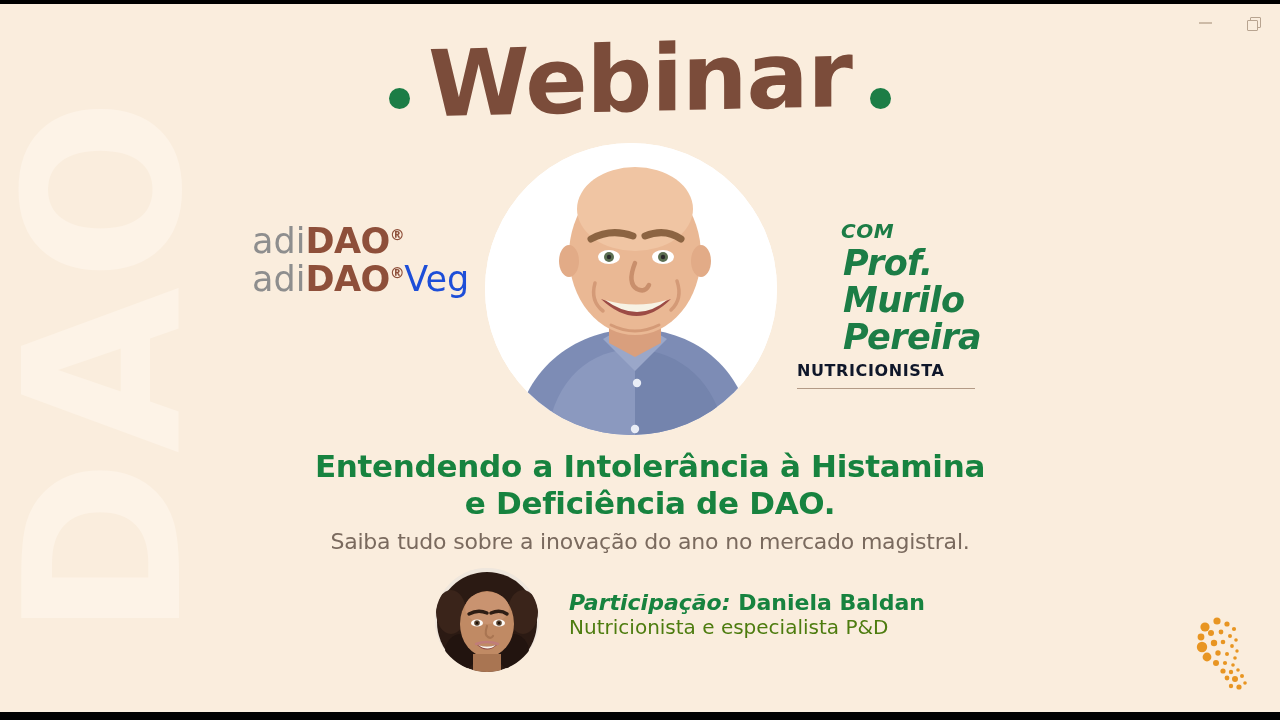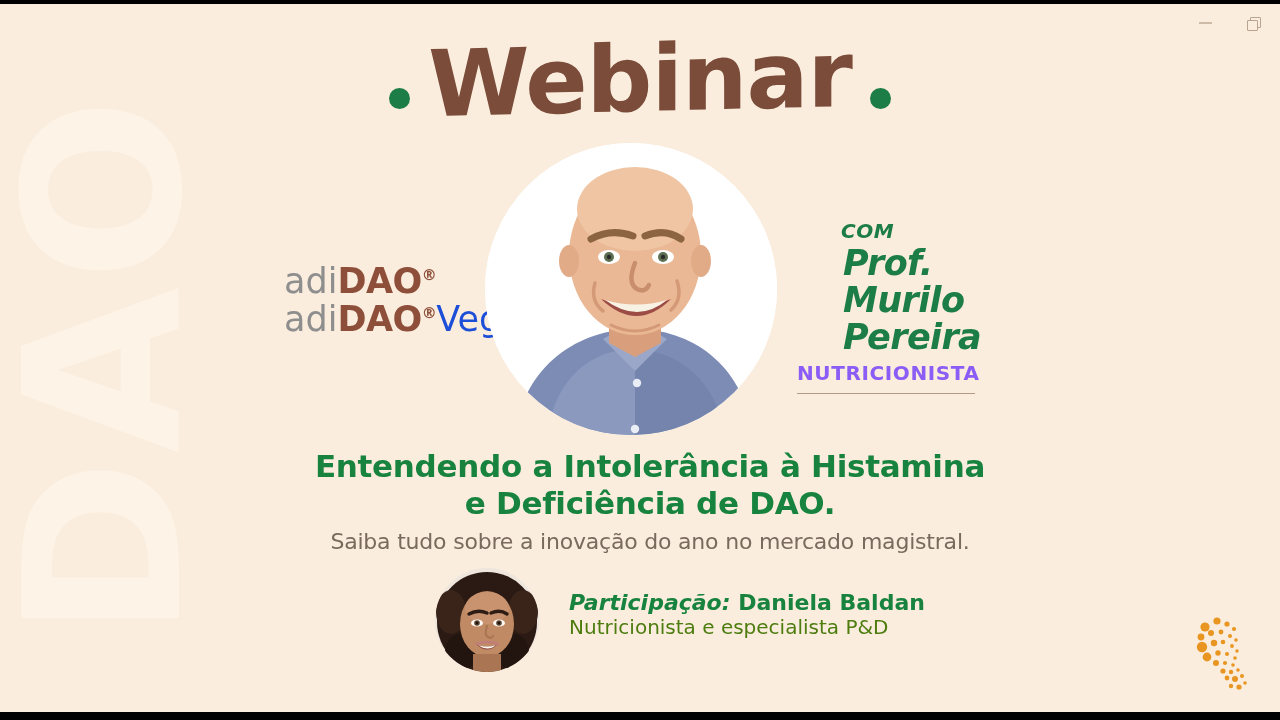--- a/index.html
+++ b/index.html
@@ -147,27 +147,26 @@
     position: absolute;
     top: 134px;
     left: 0;
     width: 1280px;
     height: 300px;
   }
 
   
   #product-logo {
     position: absolute;
-    left: 284px;
+    left: 252px;
     top: 85px;
     width: 200px;
     font-family: "DejaVu Sans", sans-serif;
     line-height: 1.08;
     white-space: nowrap;
-    margin-top: 40px;
   }
   .logo-line { font-size: 35px; }
   .logo-adi  { color: #8e8e8e; font-weight: 400; }
   .logo-dao  { color: #8e4f3a; font-weight: 700; letter-spacing: -0.5px; }
   .logo-reg  { font-size: 15px; vertical-align: super; font-weight: 700; }
   .logo-veg  { color: #1d4ed8; font-weight: 400; }
 
   
   #portrait {
     position: absolute;
@@ -206,22 +205,22 @@
     color: #1c7d46;
     line-height: 1.06;
     letter-spacing: -0.6px;
     margin-top: 3px;
     max-width: 215px;
     margin-left: 46px;
   }
   #speaker-role {
     font-family: "DejaVu Sans", sans-serif;
     font-weight: 700;
-    font-size: 20px;
-    color: #8b5cf6;
+    font-size: 16px;
+    color: #0f172a;
     letter-spacing: 0.6px;
     margin-top: 5px;
   }
   #speaker-divider {
     margin-top: 8px;
     width: 178px;
     height: 1px;
     background: #b39a86;
   }
 

